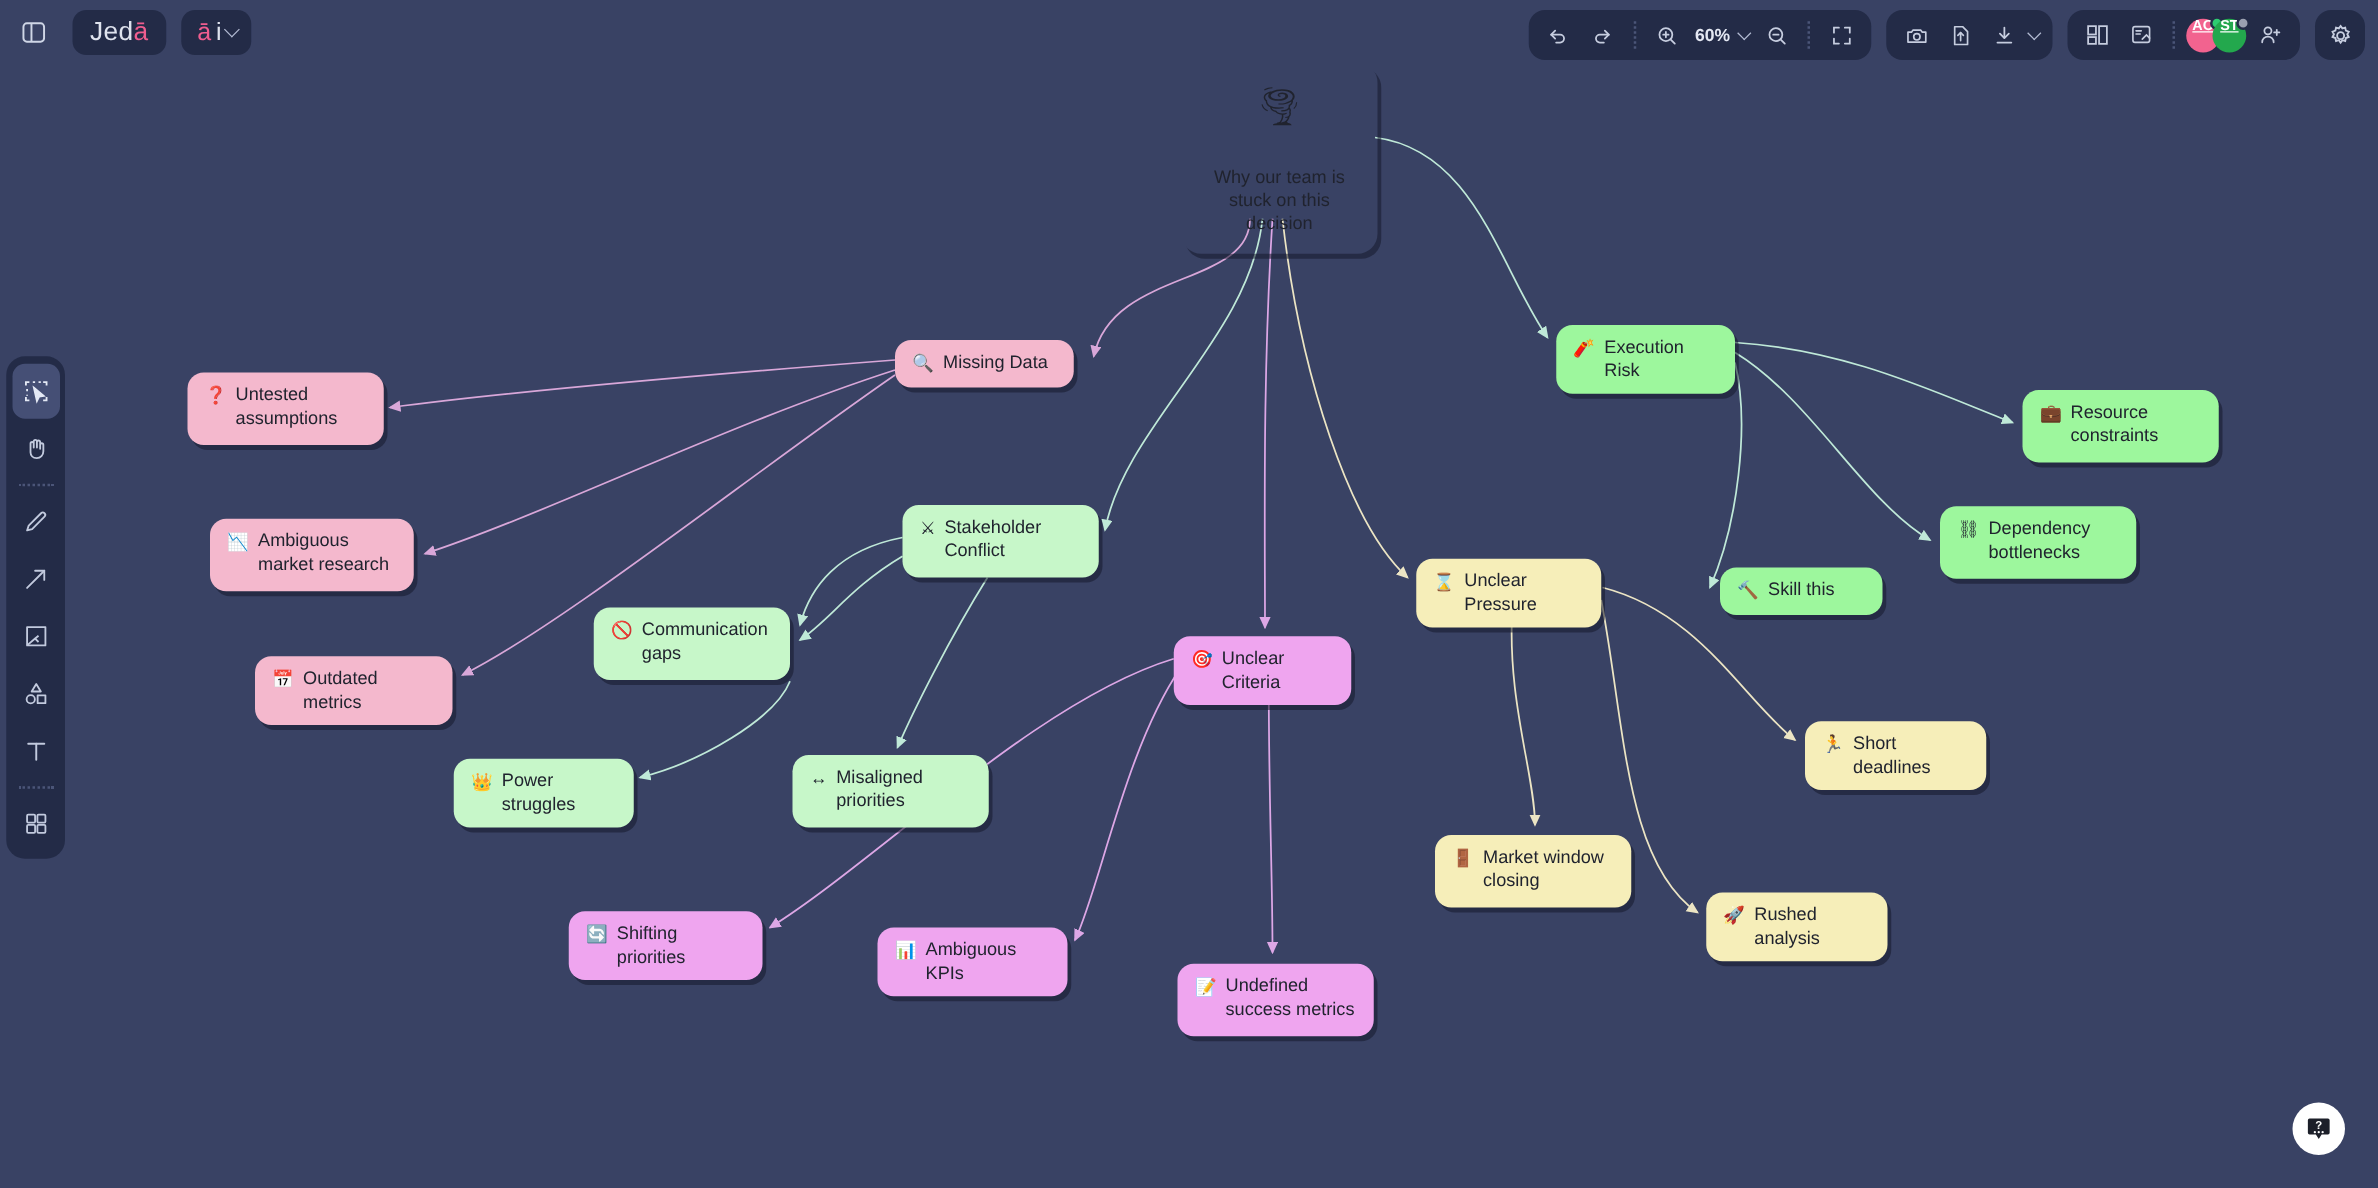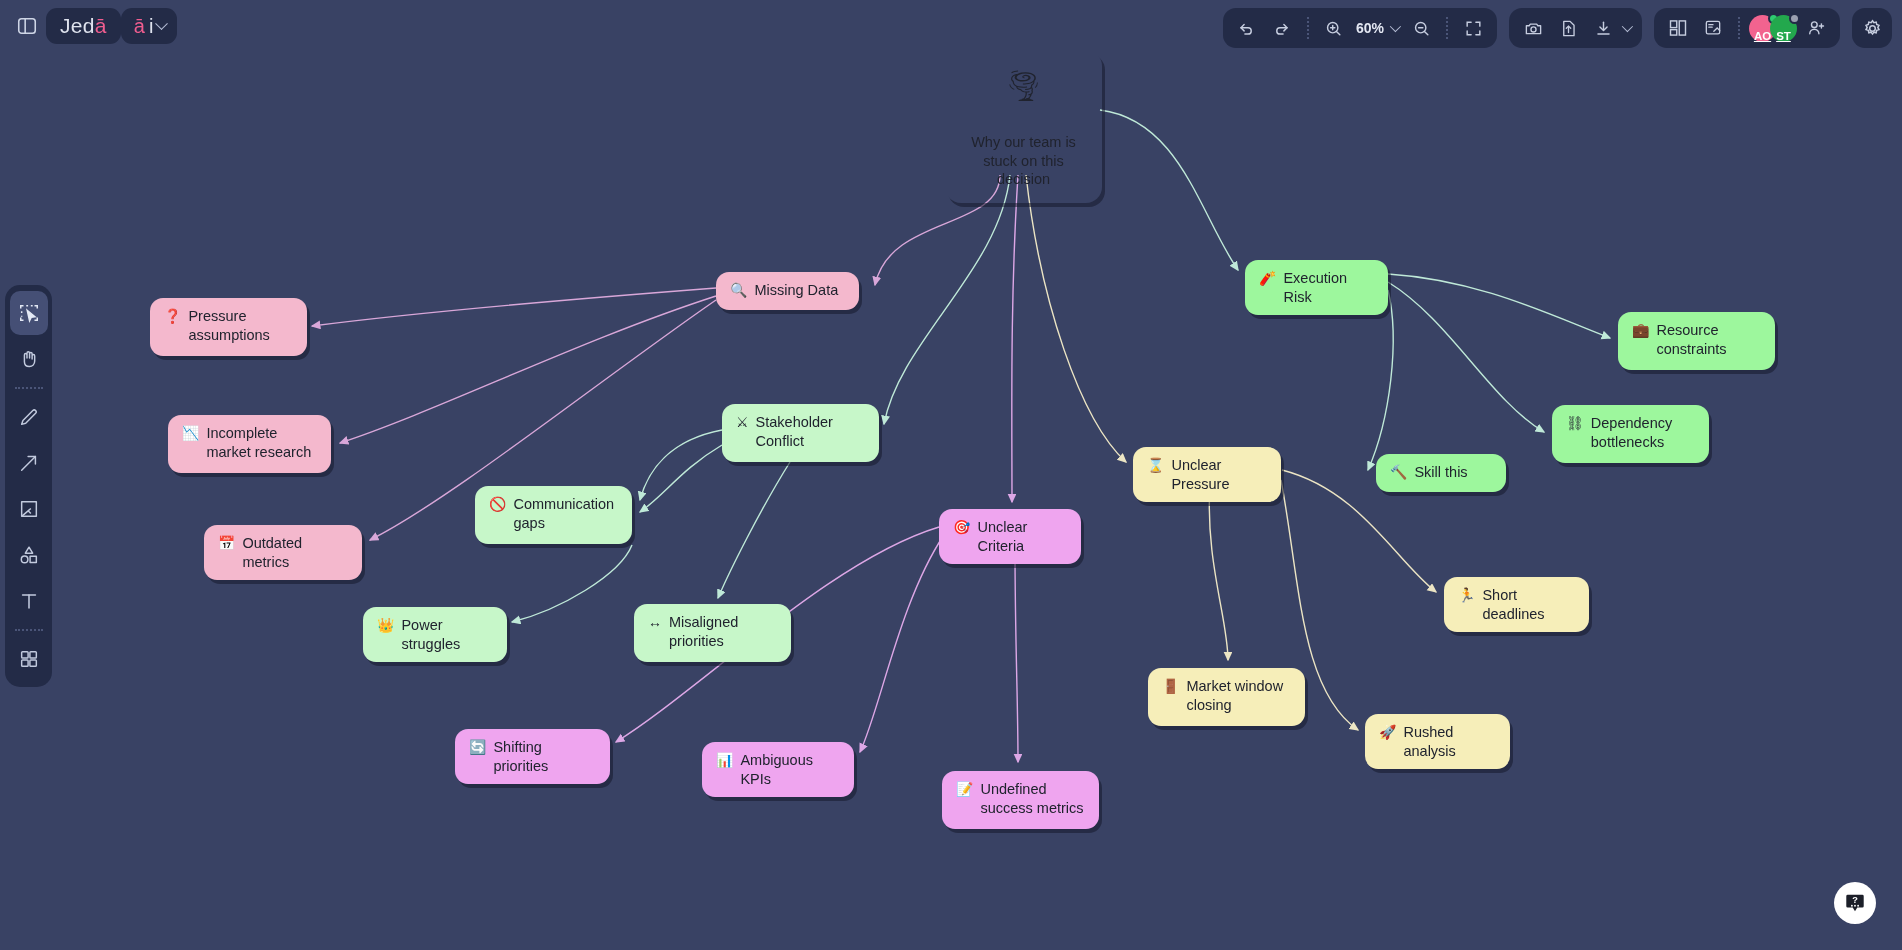--- a/index.html
+++ b/index.html
@@ -9,21 +9,21 @@
     font-family: "Liberation Sans", sans-serif;
     overflow: hidden;
   }
   #app { position: relative; width: 1902px; height: 950px; }
 
   
   .topbar {
     position: absolute; top: 0; left: 0; width: 1902px; height: 52px;
     display: flex; align-items: center; z-index: 40;
   }
-  .tb-left { display: flex; align-items: center; padding-left: 8px; }
+  .tb-left { display: flex; align-items: center; gap: 12px; padding-left: 8px; }
   .tb-right { position: absolute; right: 10px; top: 8px; display: flex; align-items: center; gap: 12px; }
 
   .icon-square {
     width: 38px; height: 38px; border-radius: 11px;
     display: flex; align-items: center; justify-content: center;
     cursor: pointer;
   }
   .panel-btn { background: transparent; }
 
   .logo-pill {
@@ -56,21 +56,21 @@
   .vdiv { width: 0; height: 22px; margin: 0 6px;
     border-left: 2px dotted #4b5578; }
   .zoom-label {
     color: #e4e8f3; font-size: 14px; font-weight: bold; padding: 0 3px; cursor: pointer;
   }
   .zoom-chev { width: 8px; height: 8px; border-right: 1.6px solid #b4bcd4;
     border-bottom: 1.6px solid #b4bcd4; transform: rotate(45deg) translateY(-2px); margin-right: 4px; cursor: pointer; }
 
   .avatar {
     width: 27px; height: 27px; border-radius: 50%;
-    display: flex; align-items: flex-end; justify-content: center;
+    display: flex; align-items: flex-start; justify-content: center;
     color: #fff; font-size: 11.5px; font-weight: bold; position: relative; cursor: pointer; text-decoration: underline;
   }
   .avatar .dot {
     position: absolute; top: -2px; right: -3px;
     width: 11px; height: 11px; border-radius: 50%; border: 2px solid #232b47;
   }
   .avatar-wrap { display: flex; align-items: center; }
   .avatar-wrap .avatar + .avatar { margin-left: -6px; }
 
   
@@ -367,23 +367,23 @@
     </svg>
 
     <div class="node root" style="left:945px; top:50px; width:157px;">
       <span class="emo">🌪</span>
       <span class="lbl">Why our team is
 stuck on this decision</span>
     </div>
 
     <div id="nodes">
         <div class="node" style="left: 716px; top: 272px; width: 143px; min-height: 38px; background: rgb(244, 184, 205);"><span class="emo">🔍</span><span class="lbl">Missing Data</span></div>
-        <div class="node" style="left: 150px; top: 298px; width: 157px; min-height: 58px; background: rgb(244, 184, 205);"><span class="emo">❓</span><span class="lbl">Pressure
+        <div class="node" style="left: 150px; top: 298px; width: 157px; min-height: 58px; background: rgb(244, 184, 205);"><span class="emo">❓</span><span class="lbl">Untested
 assumptions</span></div>
-        <div class="node" style="left: 168px; top: 415px; width: 163px; min-height: 58px; background: rgb(244, 184, 205);"><span class="emo">📉</span><span class="lbl">Incomplete
+        <div class="node" style="left: 168px; top: 415px; width: 163px; min-height: 58px; background: rgb(244, 184, 205);"><span class="emo">📉</span><span class="lbl">Ambiguous
 market research</span></div>
         <div class="node" style="left: 204px; top: 525px; width: 158px; min-height: 38px; background: rgb(244, 184, 205);"><span class="emo">📅</span><span class="lbl">Outdated metrics</span></div>
         <div class="node" style="left: 722px; top: 404px; width: 157px; min-height: 58px; background: rgb(199, 247, 201);"><span class="emo">⚔</span><span class="lbl">Stakeholder
 Conflict</span></div>
         <div class="node" style="left: 475px; top: 486px; width: 157px; min-height: 58px; background: rgb(199, 247, 201);"><span class="emo">🚫</span><span class="lbl">Communication
 gaps</span></div>
         <div class="node" style="left: 363px; top: 607px; width: 144px; min-height: 38px; background: rgb(199, 247, 201);"><span class="emo">👑</span><span class="lbl">Power struggles</span></div>
         <div class="node" style="left: 634px; top: 604px; width: 157px; min-height: 58px; background: rgb(199, 247, 201);"><span class="emo">↔</span><span class="lbl">Misaligned
 priorities</span></div>
         <div class="node" style="left: 939px; top: 509px; width: 142px; min-height: 38px; background: rgb(239, 165, 239);"><span class="emo">🎯</span><span class="lbl">Unclear Criteria</span></div>

